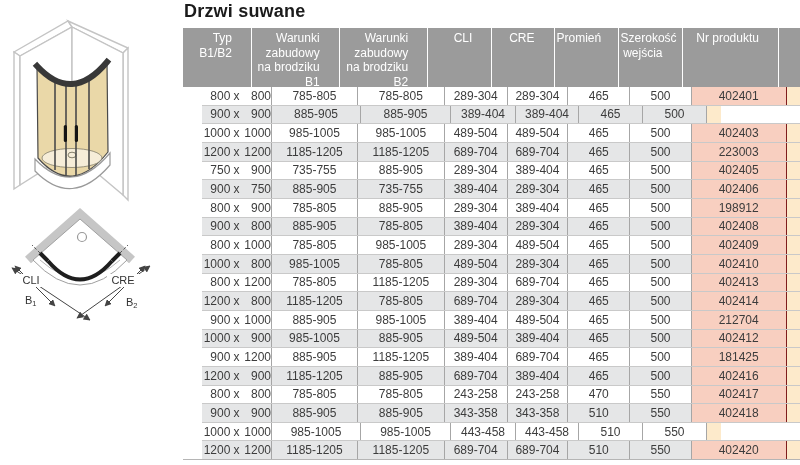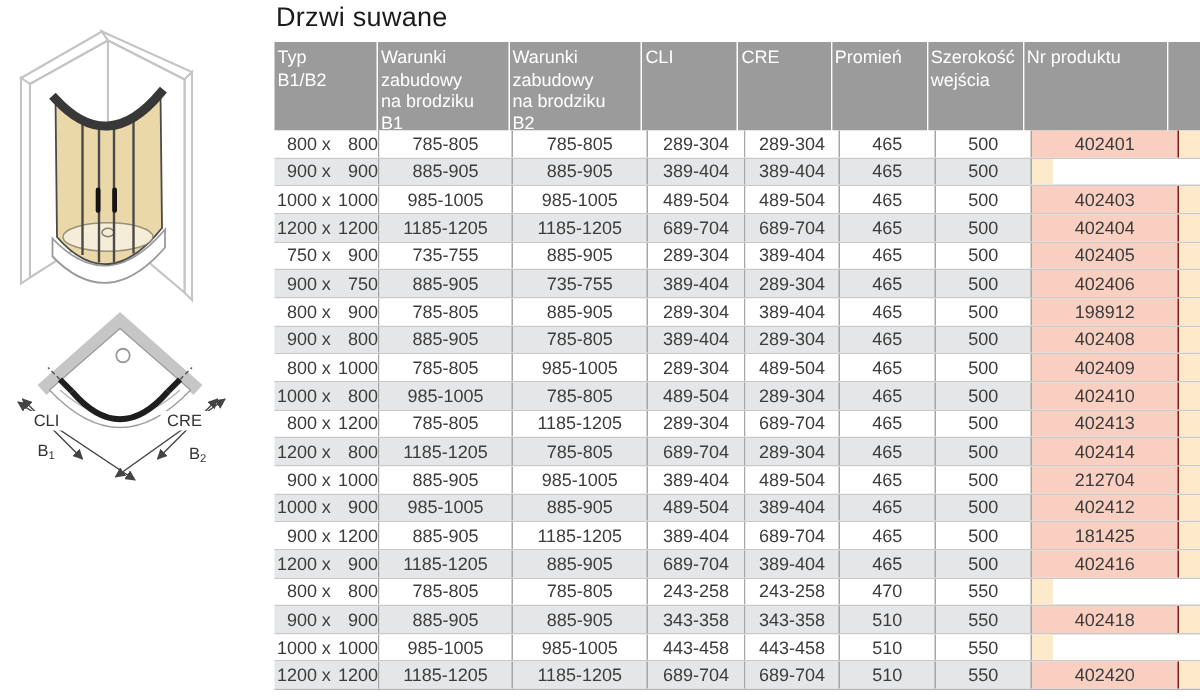--- a/index.html
+++ b/index.html
@@ -6,36 +6,36 @@
   body{
     width:800px;height:465px;background:#ffffff;
     font-family:"Liberation Sans", sans-serif;
     position:relative;overflow:hidden;
     --header-bg:#9b9b9b; --header-text:#ffffff;
     --row-bg:#ffffff; --row-alt-bg:#e5e6e7;
     --body-text:#3c3c3c; --product-bg:#f8cfc0; --side-bg:#fdeacb;
   }
   .page-title{
     position:absolute;left:184px;top:1px;margin:0;
-    font-size:18px;font-weight:normal;color:#1b1b1b;letter-spacing:.2px;
+    font-size:18px;font-weight:bold;color:#1b1b1b;letter-spacing:.2px;
   }
   .diagrams{position:absolute;left:0;top:0;width:183px;height:465px;}
   .iso-svg{position:absolute;left:2px;top:8px;}
   .plan-svg{position:absolute;left:2px;top:200px;}
 
   .table-wrap{position:absolute;left:183px;top:28px;width:617px;height:432px;}
   .thead{display:flex;height:59px;}
   .hcell{
     box-sizing:border-box;background:var(--header-bg);color:var(--header-text);
-    font-size:12px;line-height:1.22;text-align:left;padding:3px 19px 0 2px;
+    font-size:12px;line-height:1.22;text-align:right;padding:3px 19px 0 2px;
     border-right:1px solid #ffffff;
   }
   .hcell:last-child{border-right:none;}
   .tbody{display:flex;flex-direction:column;height:372px;border-bottom:1px solid #b5b5b5;}
-  .trow{flex:1;display:flex;border-bottom:1px solid #c9c9c9;}
+  .trow{flex:1;display:flex;border-bottom:1px solid #c9c9c9;margin-left:19px;}
   .trow:last-child{border-bottom:none;}
   .tcell{
     box-sizing:border-box;display:flex;align-items:center;justify-content:center;
     font-size:12px;color:var(--body-text);background:var(--row-bg);
     border-right:1px solid #a6a6a6;white-space:nowrap;
   }
   .trow.alt .tcell{background:var(--row-alt-bg);}
   .tcell.product{background:var(--product-bg) !important;border-right:1px solid #7f1d1d;}
   .tcell.side{background:var(--side-bg) !important;border-right:none;}
   .c0{width:70px}.c1{width:89px}.c2{width:90px}.c3{width:65px}
@@ -176,21 +176,21 @@
           <span class="typ-n1">1200</span>
           <span class="typ-x">x</span>
           <span class="typ-n2">1200</span>
         </div>
         <div class="tcell c1">1185-1205</div>
         <div class="tcell c2">1185-1205</div>
         <div class="tcell c3">689-704</div>
         <div class="tcell c4">689-704</div>
         <div class="tcell c5">465</div>
         <div class="tcell c6">500</div>
-        <div class="tcell c7 product">402404</div>
+        <div class="tcell c7 product">223003</div>
         <div class="tcell c8 side"></div>
       </div>
       <div class="trow">
         <div class="tcell c0">
           <span class="typ-n1">750</span>
           <span class="typ-x">x</span>
           <span class="typ-n2">900</span>
         </div>
         <div class="tcell c1">735-755</div>
         <div class="tcell c2">885-905</div>
@@ -371,20 +371,21 @@
           <span class="typ-n1">800</span>
           <span class="typ-x">x</span>
           <span class="typ-n2">800</span>
         </div>
         <div class="tcell c1">785-805</div>
         <div class="tcell c2">785-805</div>
         <div class="tcell c3">243-258</div>
         <div class="tcell c4">243-258</div>
         <div class="tcell c5">470</div>
         <div class="tcell c6">550</div>
+        <div class="tcell c7 product">402417</div>
         <div class="tcell c8 side"></div>
       </div>
       <div class="trow alt">
         <div class="tcell c0">
           <span class="typ-n1">900</span>
           <span class="typ-x">x</span>
           <span class="typ-n2">900</span>
         </div>
         <div class="tcell c1">885-905</div>
         <div class="tcell c2">885-905</div>

